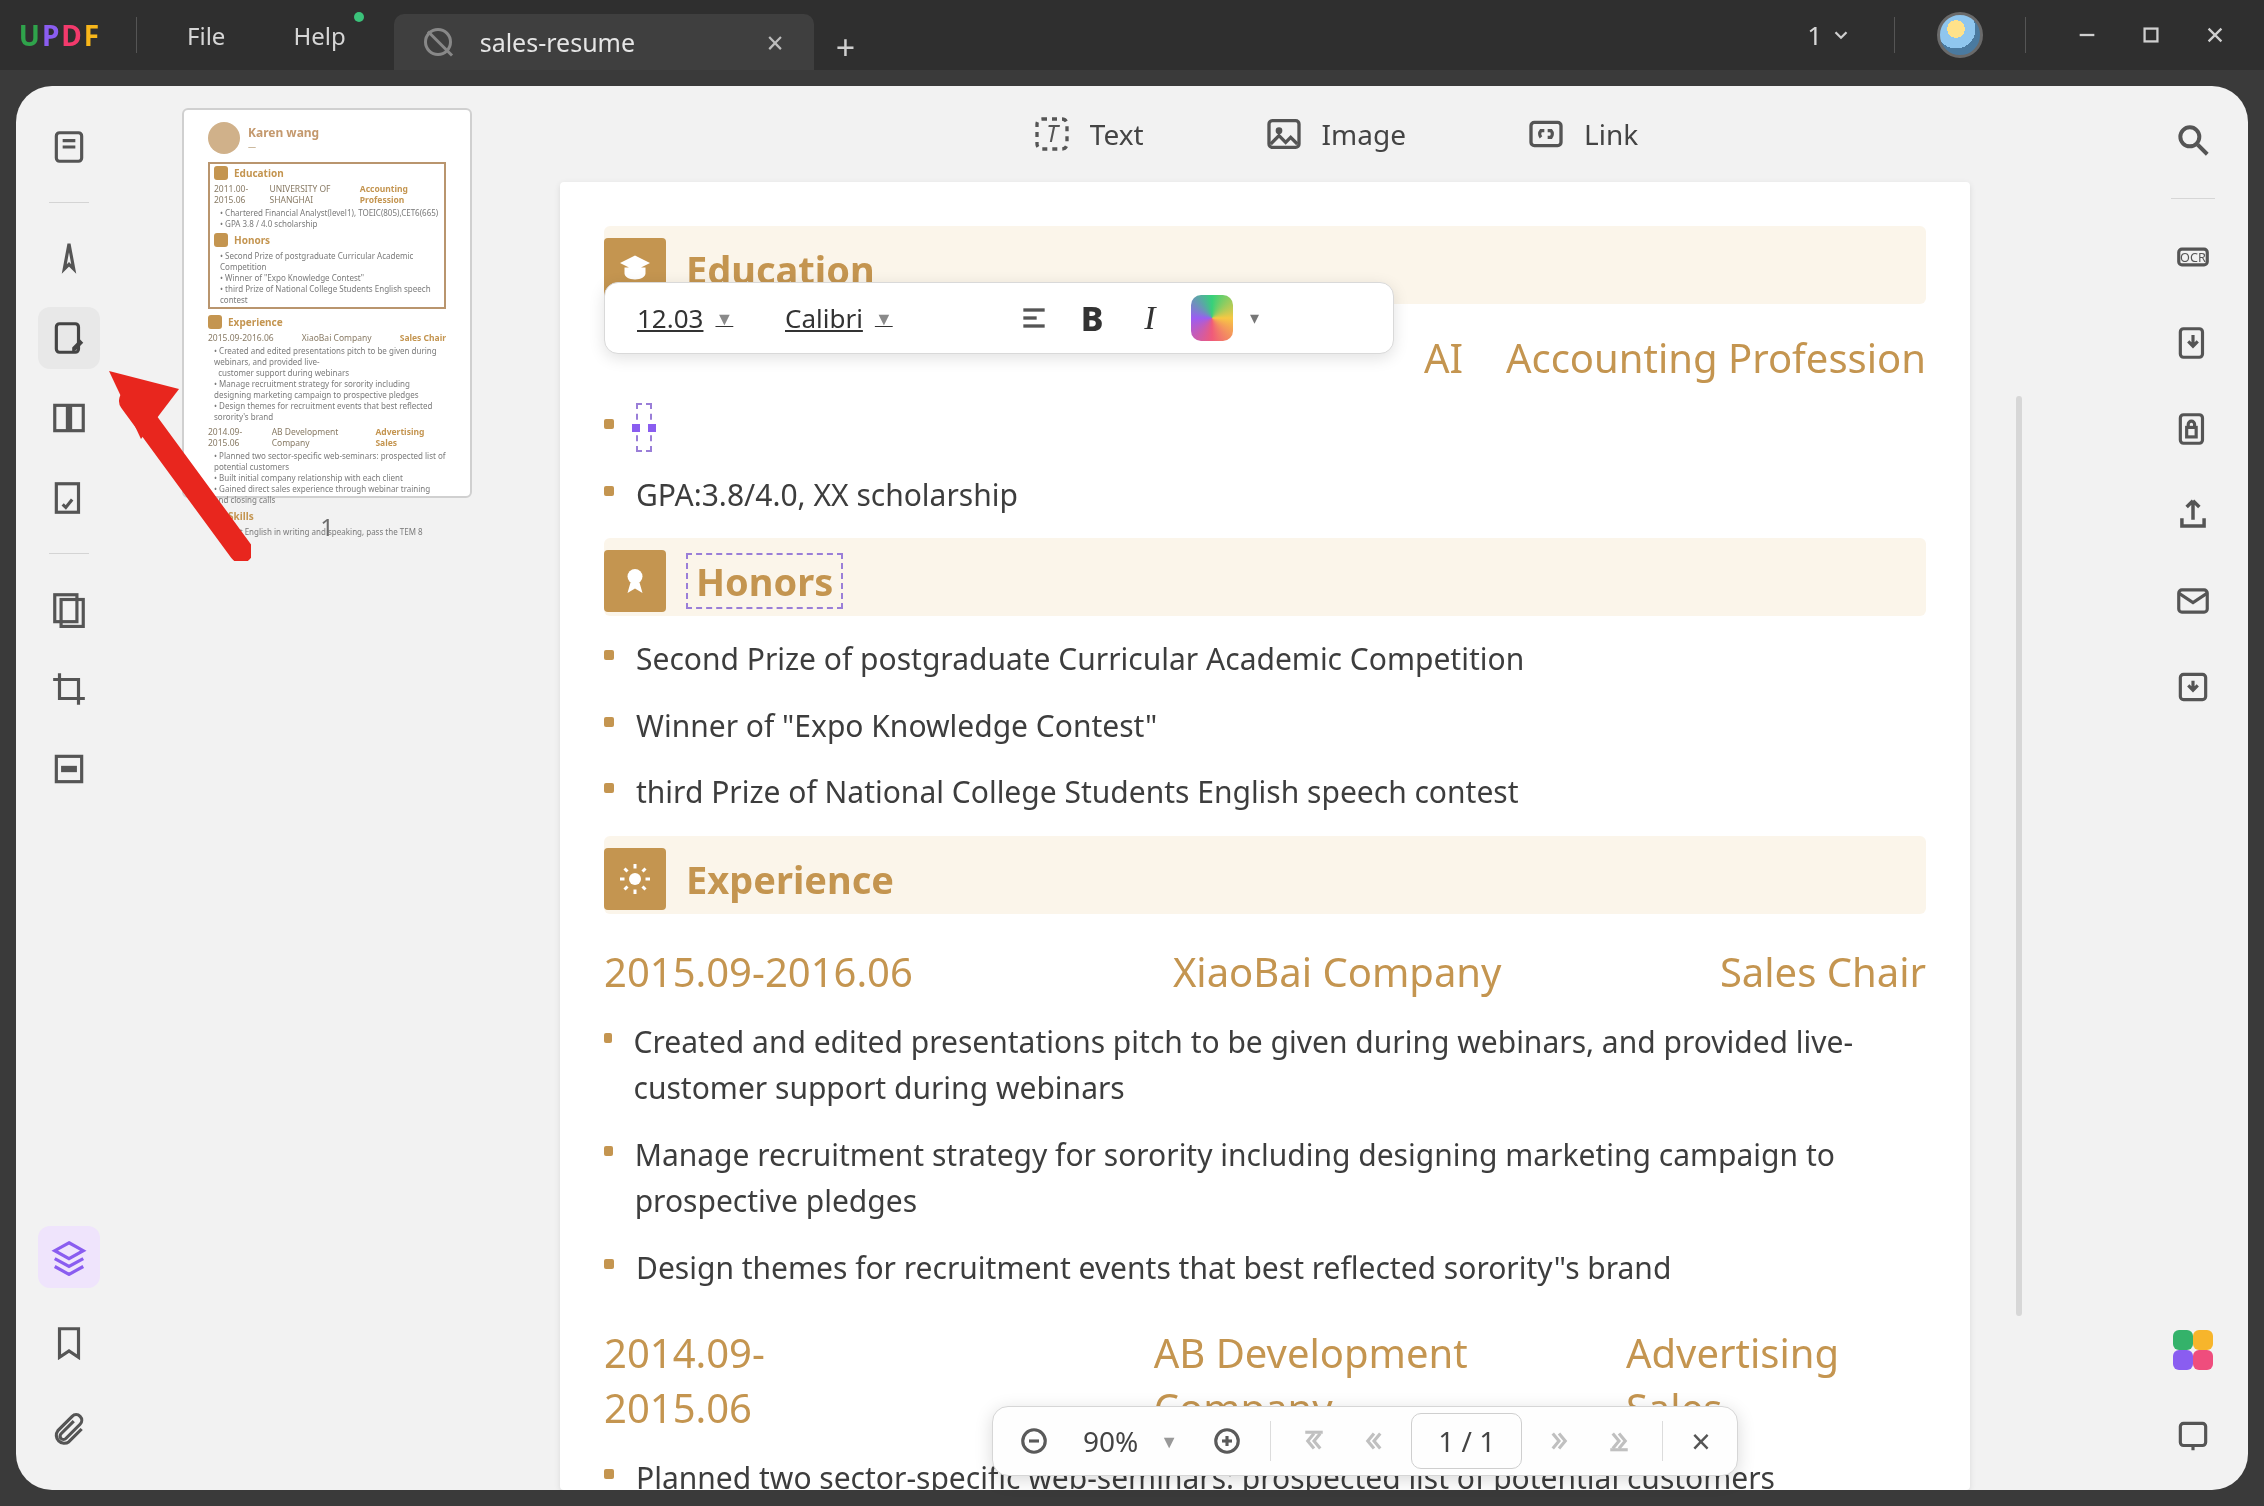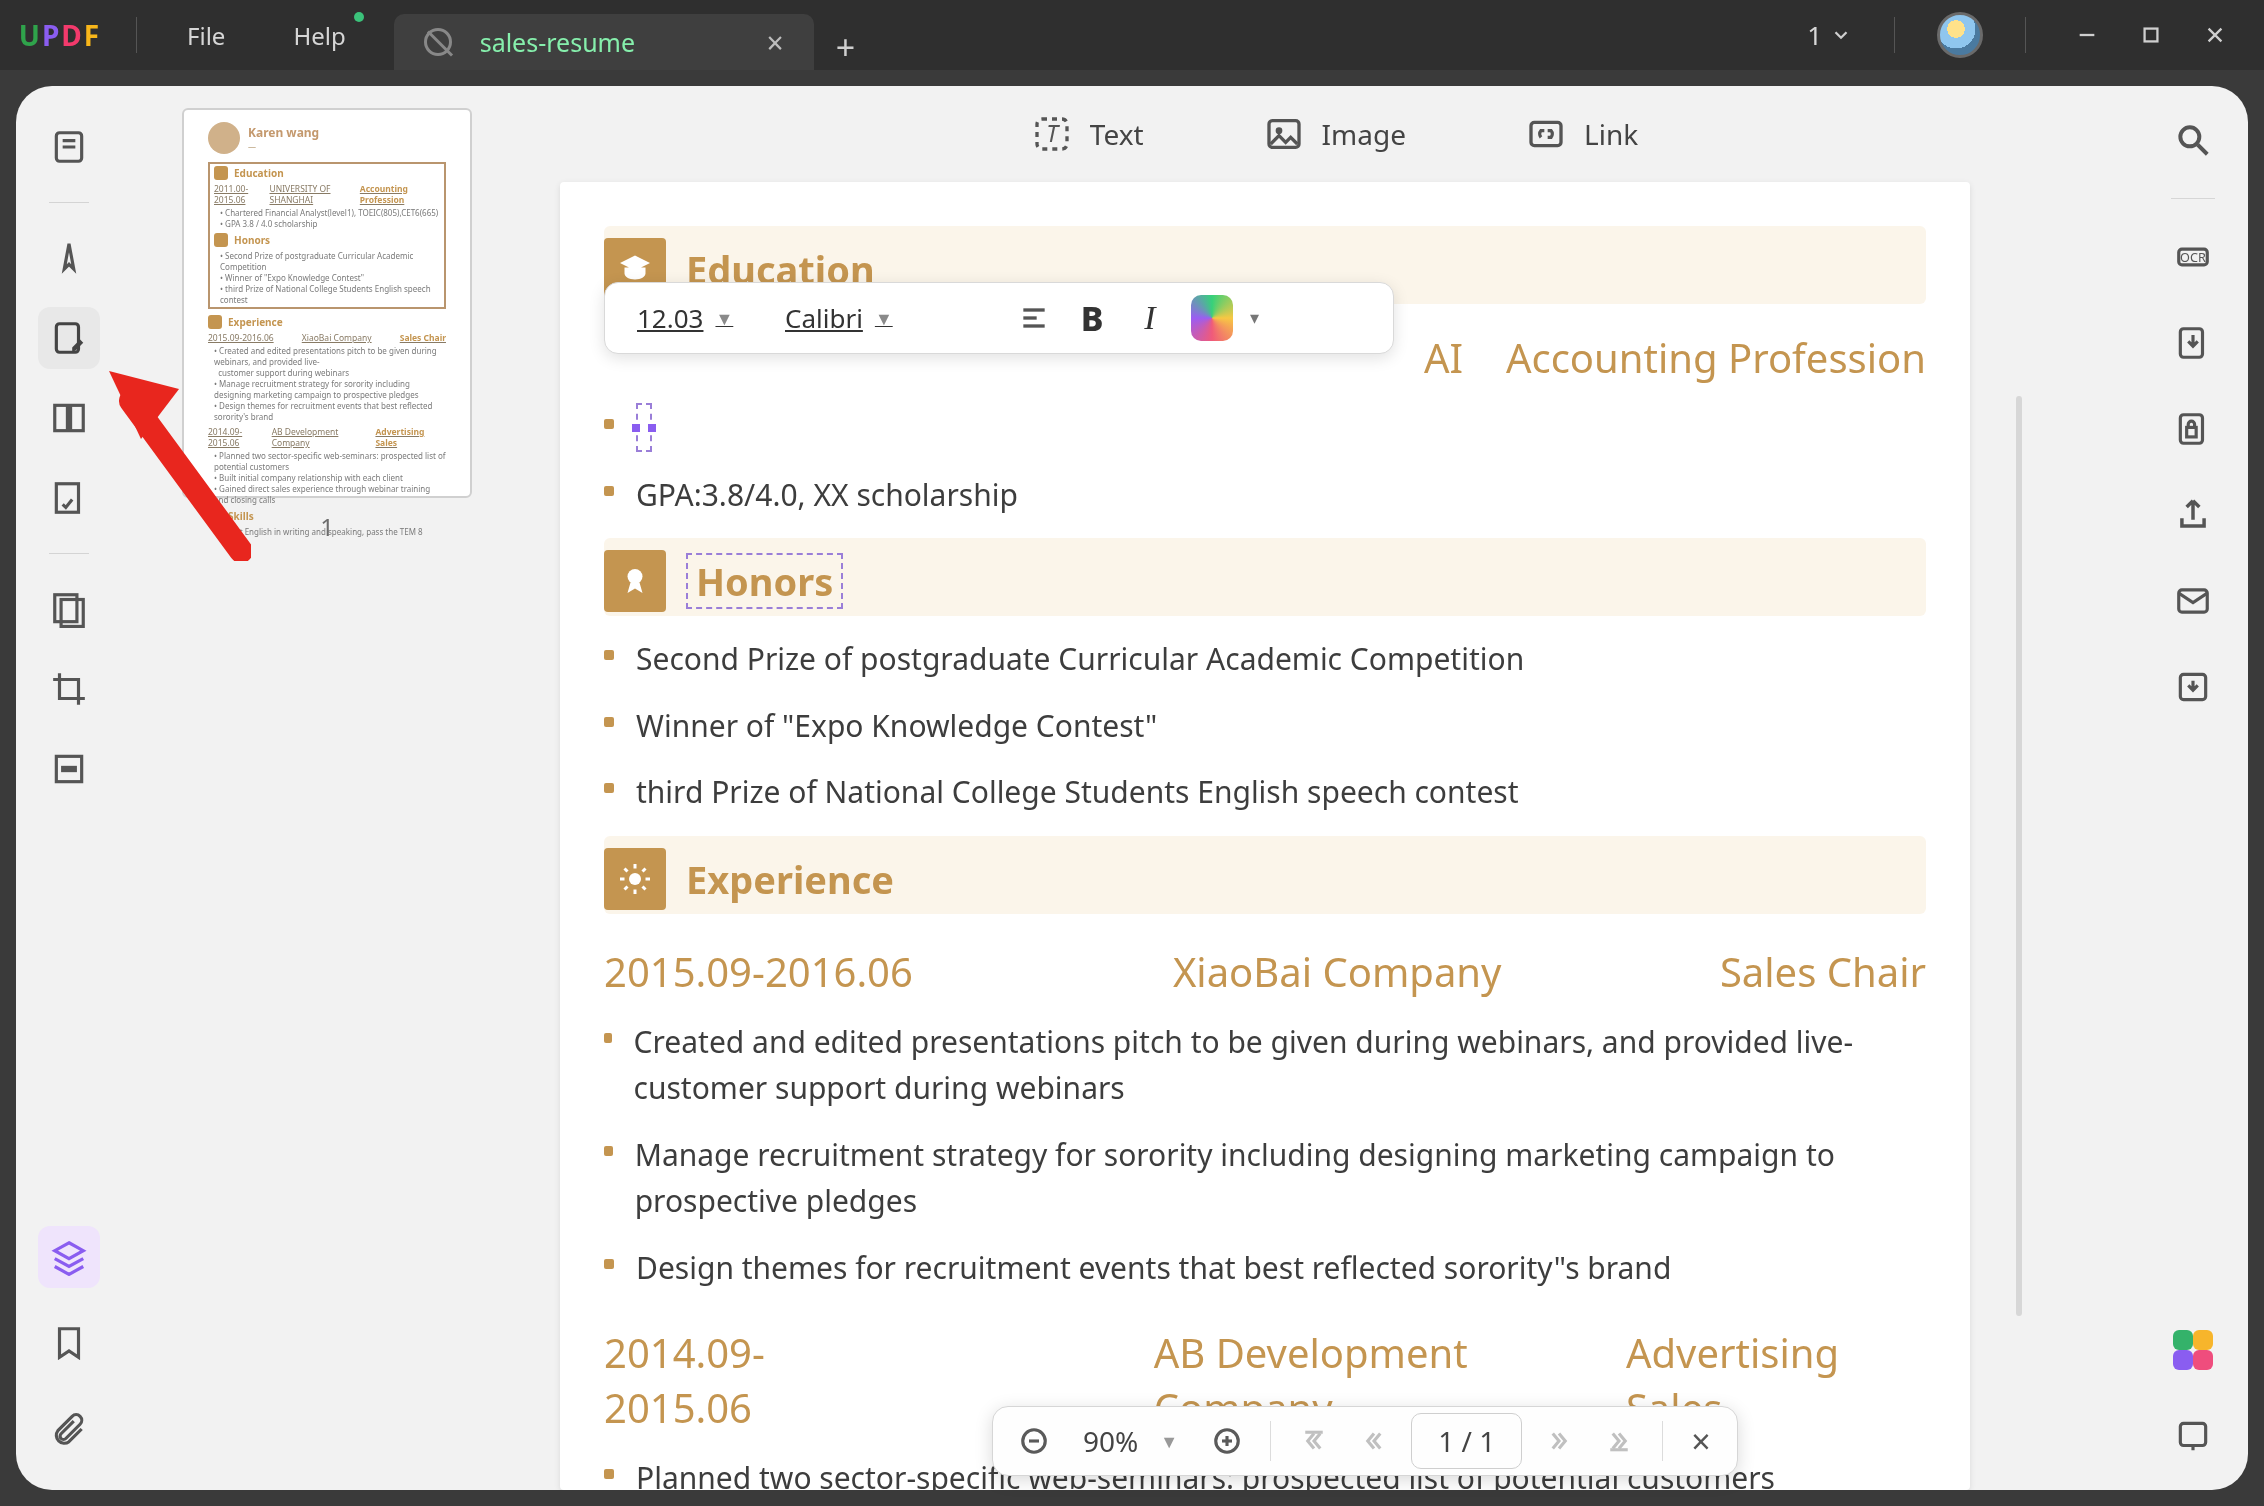--- a/index.html
+++ b/index.html
@@ -12,21 +12,21 @@
 .logo span:nth-child(2){color:#8a5df0;}
 .logo span:nth-child(3){color:#f33a6c;}
 .logo span:nth-child(4){color:#f8b61a;}
 .vsep { width:1px; height:36px; background:#555; margin:0 16px; }
 .menu-item { padding:16px 34px; height:70px; display:flex; align-items:center; position:relative; cursor:pointer;}
 .dot{position:absolute;top:12px;right:16px;width:10px;height:10px;border-radius:50%;background:#3bc27a;}
 .tabs { display:flex; align-items:flex-end; height:70px; margin-left:14px; }
 .tab { background:#3f3f3f; border-radius:10px 10px 0 0; height:56px; display:flex; align-items:center; padding:0 30px; gap:28px; min-width:420px; }
 .tab-icon{width:28px;height:28px;border:3px solid #888;border-radius:50%;position:relative;}
 .tab-icon:before{content:"";position:absolute;width:34px;height:3px;background:#888;top:11px;left:-4px;transform:rotate(45deg);}
-.tab-title{font-size:25px;color:#86efac;}
+.tab-title{font-size:25px;color:#e5e5e5;}
 .tab-close{font-size:30px;color:#bdbdbd;cursor:pointer;margin-left:auto;}
 .tab-add{font-size:34px;color:#cfcfcf;padding:0 22px;cursor:pointer;}
 .spacer{flex:1;}
 .tb-right{display:flex;align-items:center;gap:26px;padding-right:30px;}
 .pages-ind{display:flex;align-items:center;gap:8px;font-size:26px;color:#d8d8d8;}
 .avatar{width:46px;height:46px;border-radius:50%;background:radial-gradient(circle at 40% 35%,#ffe28a 0 25%,#8fc6ee 25% 55%,#4a7aa0 55% 100%);border:3px solid #6a6a6a;}
 .win-btn{width:38px;height:38px;display:flex;align-items:center;justify-content:center;color:#cfcfcf;cursor:pointer;}
 .win-btn svg{width:22px;height:22px;}
 
 
@@ -46,21 +46,21 @@
 
 .thumb-col{width:410px;padding:22px 40px;}
 .thumb{width:290px;height:390px;background:#fff;border:2px solid #d0d0d0;border-radius:6px;margin:0 auto;padding:12px 24px;font-size:10px;color:#5c5c5c;}
 .thumb-head{display:flex;align-items:center;gap:8px;margin-bottom:8px;}
 .thumb-photo{width:32px;height:32px;border-radius:50%;background:#d0b18a;}
 .thumb-name{color:#c4996e;font-weight:700;font-size:12px;}
 .thumb-chip{color:#bba37e;font-size:8px;}
 .thumb-sec{margin-top:6px;}
 .thumb-sec .th-title{display:flex;align-items:center;gap:6px;color:#c49550;font-weight:700;font-size:10px;margin-bottom:3px;}
 .thumb-sec .th-title .tic{width:14px;height:14px;background:#c49550;border-radius:3px;}
-.thumb-sec .trow{display:flex;justify-content:space-between;font-size:8.5px;color:#887a64;margin:2px 0;text-decoration:underline;}
+.thumb-sec .trow{display:flex;justify-content:space-between;font-size:8.5px;color:#887a64;margin:2px 0;}
 .thumb-sec .tright{color:#c49550;font-weight:700;}
 .tbullet{font-size:8px;color:#7a7a7a;margin-left:6px;}
 .th-sel{border:2px solid #b9956e;padding:2px 4px;}
 .thumb-num{text-align:center;color:#6d6d6d;font-size:24px;margin-top:12px;}
 
 .doc-area{flex:1;position:relative;}
 .edit-tab-bar{height:96px;display:flex;align-items:center;justify-content:center;gap:120px;}
 .et-item{display:flex;align-items:center;gap:18px;font-size:28px;color:#444;cursor:pointer;}
 .et-item svg{width:40px;height:40px;}
 

